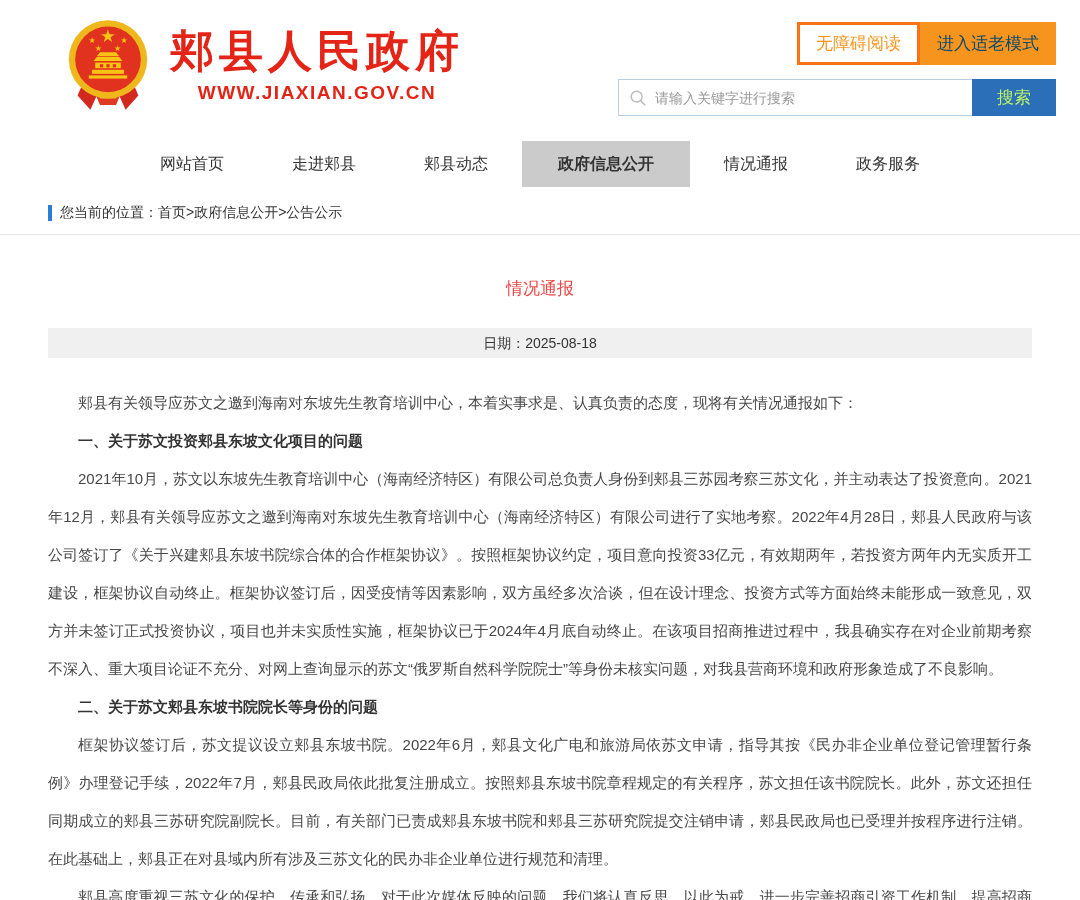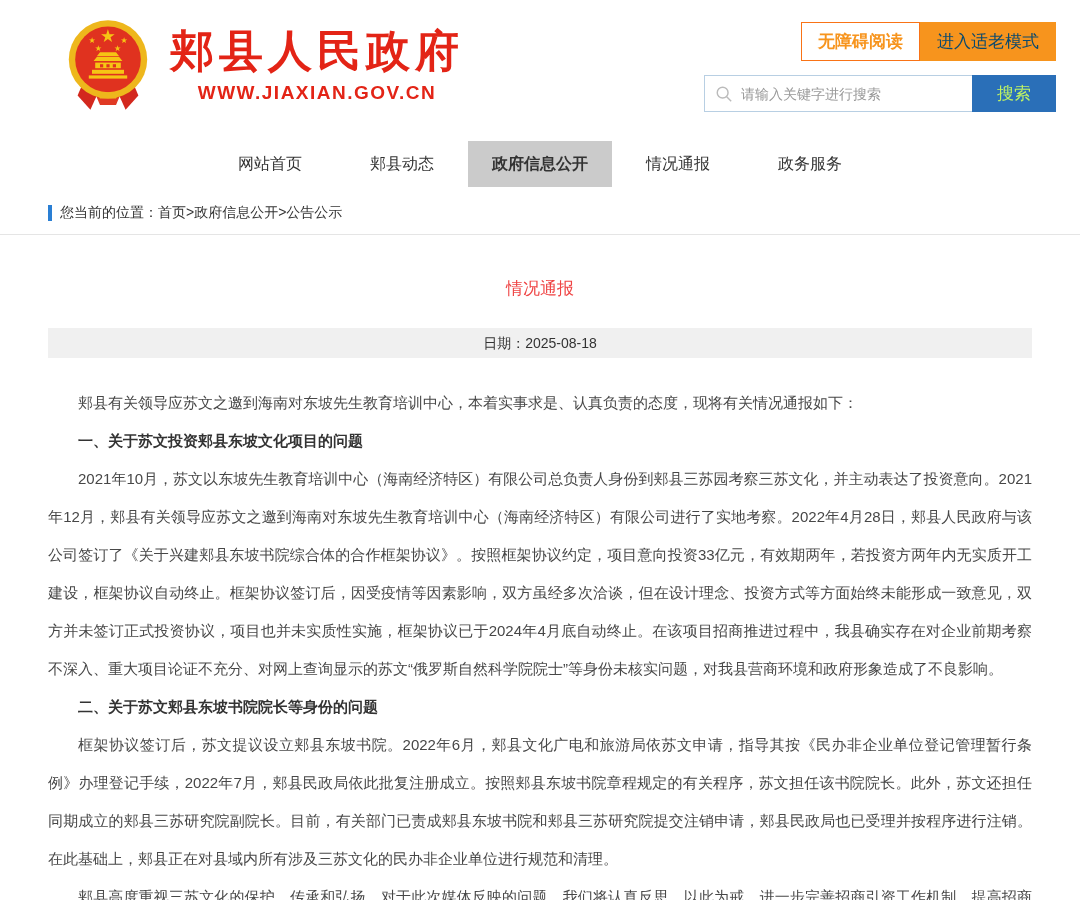--- a/index.html
+++ b/index.html
@@ -9,32 +9,32 @@
   
   .header { display:flex; justify-content:space-between; padding:12px 24px 10px 60px; height:128px; }
   .logo-area { display:flex; align-items:center; gap:14px; }
   .emblem { width:96px; height:100px; flex:0 0 auto; }
   .title-block { display:flex; flex-direction:column; align-items:center; }
   .site-name { color:#e32416; font-size:44px; font-weight:bold; letter-spacing:5px; line-height:1.15; }
   .site-url { color:#e32416; font-size:19px; font-weight:bold; letter-spacing:1.5px; margin-top:6px; }
 
   .header-right { display:flex; flex-direction:column; align-items:flex-end; gap:14px; padding-top:10px; }
   .mode-buttons { display:flex; }
-  .btn-accessibility { background:#fff; color:#f7941d; border:1px solid #f97316; font-size:17px; padding:7px 16px; cursor:pointer;font-weight:bold; }
+  .btn-accessibility { background:#fff; color:#f7941d; border:3px solid #f97316; font-size:17px; padding:7px 16px; cursor:pointer; }
   .btn-elder { background:#f7941d; color:#0c4a6e; border:1px solid #f7941d; font-size:17px; padding:7px 16px; cursor:pointer; }
-  .search-row { display:flex; width:352px; }
+  .search-row { display:flex; width:438px; }
   .search-box { flex:1; display:flex; align-items:center; border:1px solid #b8cfe3; border-right:none; background:#fff; height:37px; padding:0 10px; gap:8px; }
   .search-box input { border:none; outline:none; flex:1; font-size:14px; color:#444; font-family:inherit; }
   .search-box input::placeholder { color:#999; }
   .btn-search { width:84px; height:37px; background:#2a6fb8; color:#bef264; border:none; font-size:17px; cursor:pointer; }
 
   
   .nav { display:flex; justify-content:center; align-items:center; height:60px; margin-top:6px; }
   .nav-item { font-size:16px; color:#333; padding:0 34px; height:46px; display:flex; align-items:center; cursor:pointer; white-space:nowrap; }
-  .nav-item.active { background:#cbcbcb; padding:0 24px; font-weight:bold; }
+  .nav-item.active { background:#cbcbcb; padding:0 36px; font-weight:bold; }
 
   
   .breadcrumb { display:flex; align-items:center; margin:6px 0 0 48px; height:26px; }
   .crumb-bar { width:4px; height:16px; background:#2a7fd4; margin-right:8px; }
   .breadcrumb span { font-size:14px; color:#333; }
   .page-divider { border:none; border-top:1px solid #e5e5e5; margin-top:8px; }
 
   
   .article { margin:0 48px; }
   .article-title { text-align:center; color:#ef4444; font-size:17px; font-weight:normal; margin-top:42px; }
@@ -93,20 +93,21 @@
         </svg>
         <input type="text" placeholder="请输入关键字进行搜索" style="">
       </div>
       <button class="btn-search">搜索</button>
     </div>
   </div>
 </div>
 
 <div class="nav">
   <div class="nav-item">网站首页</div>
+  <div class="nav-item">走进郏县</div>
   <div class="nav-item">郏县动态</div>
   <div class="nav-item active">政府信息公开</div>
   <div class="nav-item">情况通报</div>
   <div class="nav-item">政务服务</div>
 </div>
 
 <div class="breadcrumb">
   <div class="crumb-bar"></div>
   <span>您当前的位置：</span>
   <span>首页&gt;政府信息公开&gt;公告公示</span>

